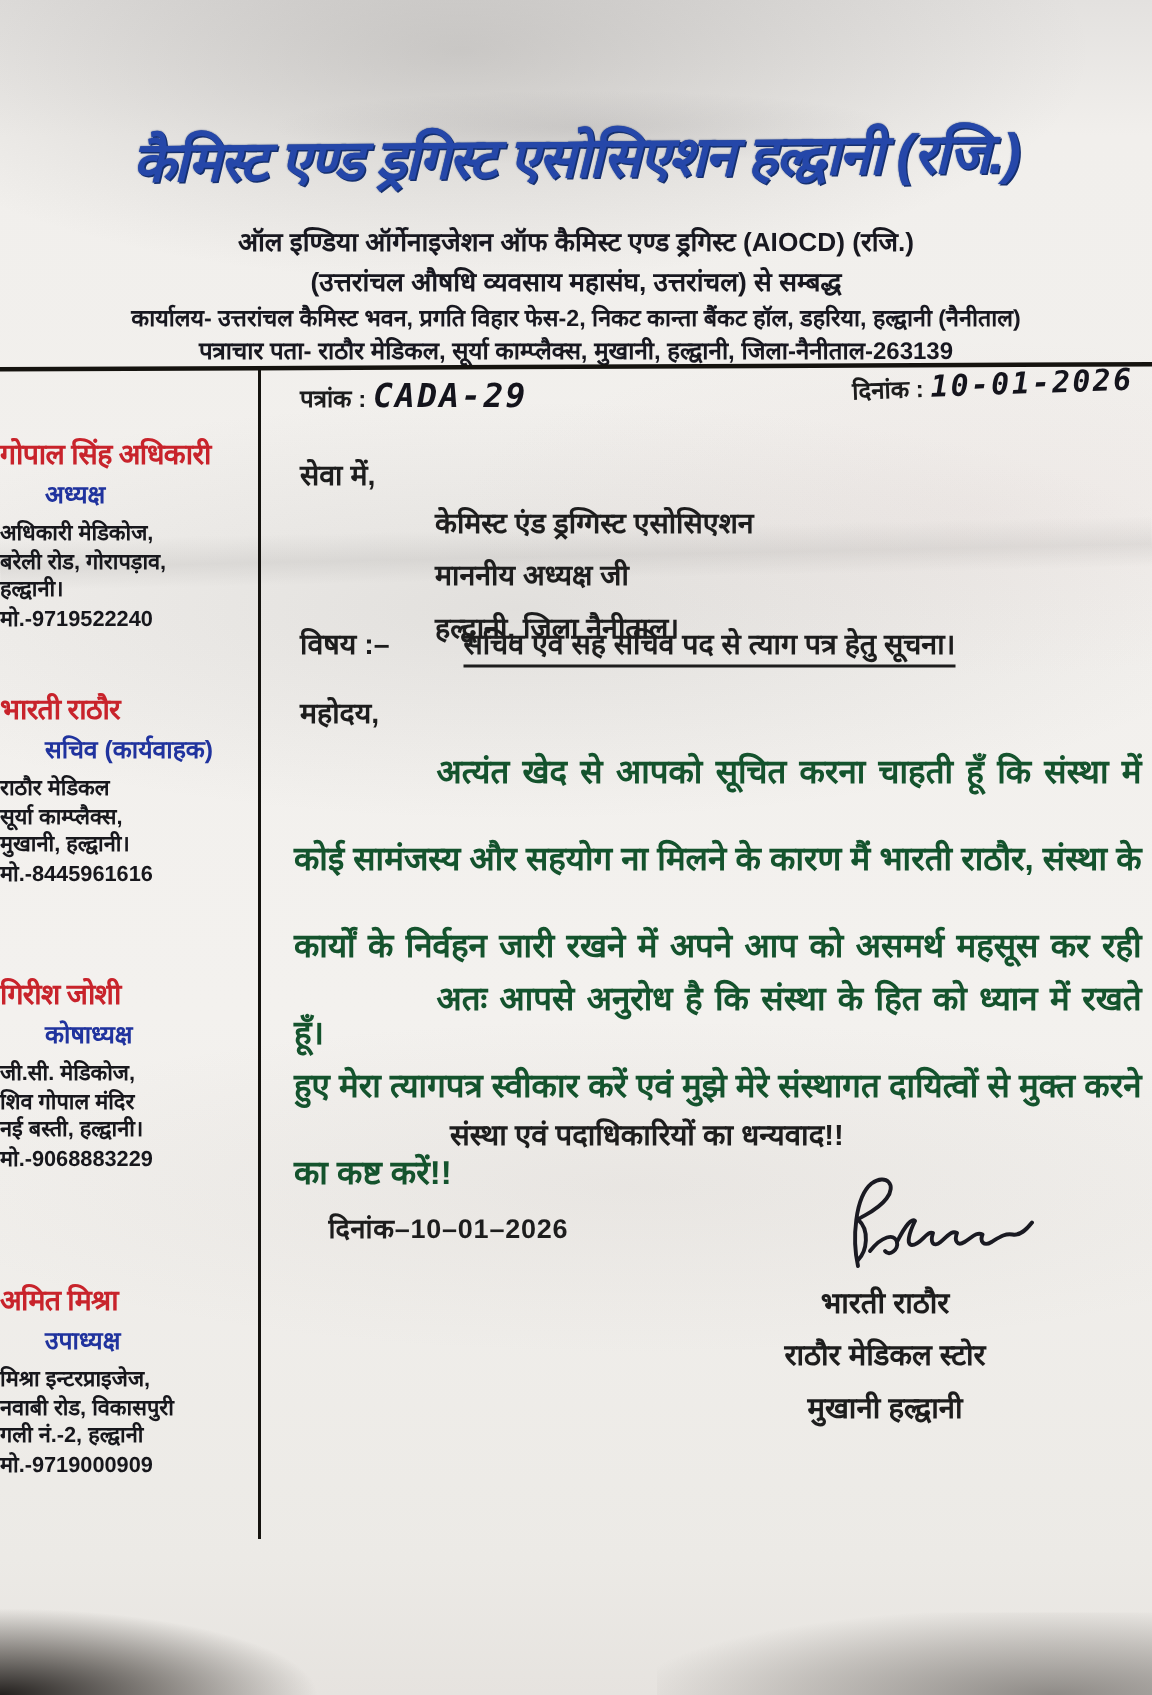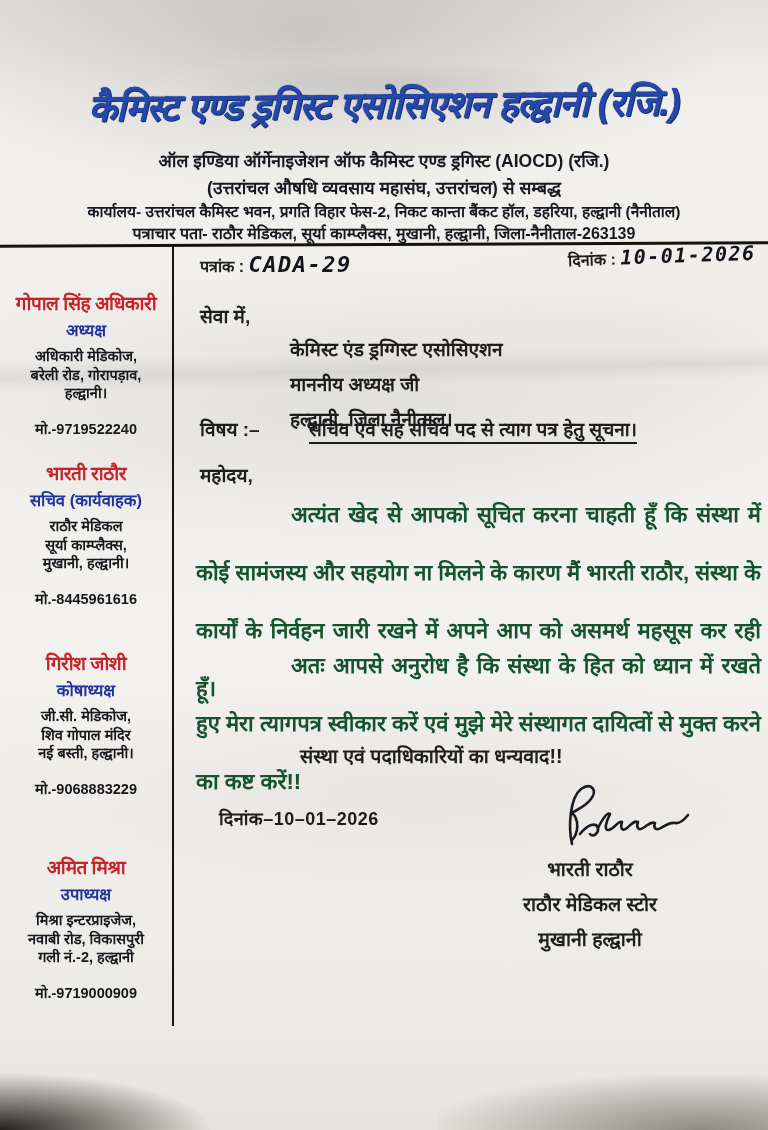--- a/index.html
+++ b/index.html
@@ -23,25 +23,25 @@
     letter-spacing:-1px;transform:rotate(-0.6deg);
     font-style:italic;
   }
   .lh-sub1{left:0;right:0;top:148px;text-align:center;font-size:17.5px;font-weight:bold;color:#181820;}
   .lh-sub2{left:0;right:0;top:175px;text-align:center;font-size:17.5px;font-weight:bold;color:#181820;}
   .lh-off{left:0;right:0;top:200px;text-align:center;font-size:15.5px;font-weight:bold;color:#181820;}
   .lh-post{left:0;right:0;top:222px;text-align:center;font-size:16px;font-weight:bold;color:#181820;}
   .hrule{left:0;right:0;top:243px;height:3px;background:#15130f;transform:rotate(-0.25deg);}
   .vrule{left:172px;top:246px;width:2px;height:780px;background:#15130f;}
   
-  .official{left:0;width:172px;text-align:center;line-height:1.25;}
+  .official{left:0;width:172px;text-align:left;line-height:1.25;}
   .official .name{font-size:19px;font-weight:bold;color:#c8232b;margin-bottom:4px;letter-spacing:-0.5px;}
-  .official .role{font-size:16.5px;font-weight:bold;color:#20339e;margin-bottom:7px;}
+  .official .role{font-size:16.5px;font-weight:bold;color:#20339e;margin-bottom:7px;padding-left:30px;}
   .official .addr{font-size:14.5px;font-weight:bold;color:#17171c;}
-  .official .phone{font-size:14.5px;font-weight:bold;color:#17171c;margin-top:18px;}
+  .official .phone{font-size:14.5px;font-weight:bold;color:#17171c;margin-top:2px;}
   .ob1{top:292px;} .ob2{top:462px;} .ob3{top:652px;} .ob4{top:856px;}
   
   .hand{font-family:"DejaVu Sans Mono",monospace;font-style:italic;letter-spacing:1.5px;color:#14141c;}
   .meta-ref{left:200px;top:252px;font-size:16px;font-weight:bold;}
   .meta-ref .hand{font-size:22px;}
   .meta-date{right:12px;top:244px;font-size:16px;font-weight:bold;transform:rotate(-2deg);}
   .meta-date .hand{font-size:20px;}
   .seva{left:200px;top:303px;font-size:19px;font-weight:bold;}
   .addressee{left:290px;top:332px;font-size:19px;font-weight:bold;line-height:35px;}
   .subject{left:200px;top:416px;font-size:19px;font-weight:bold;}

